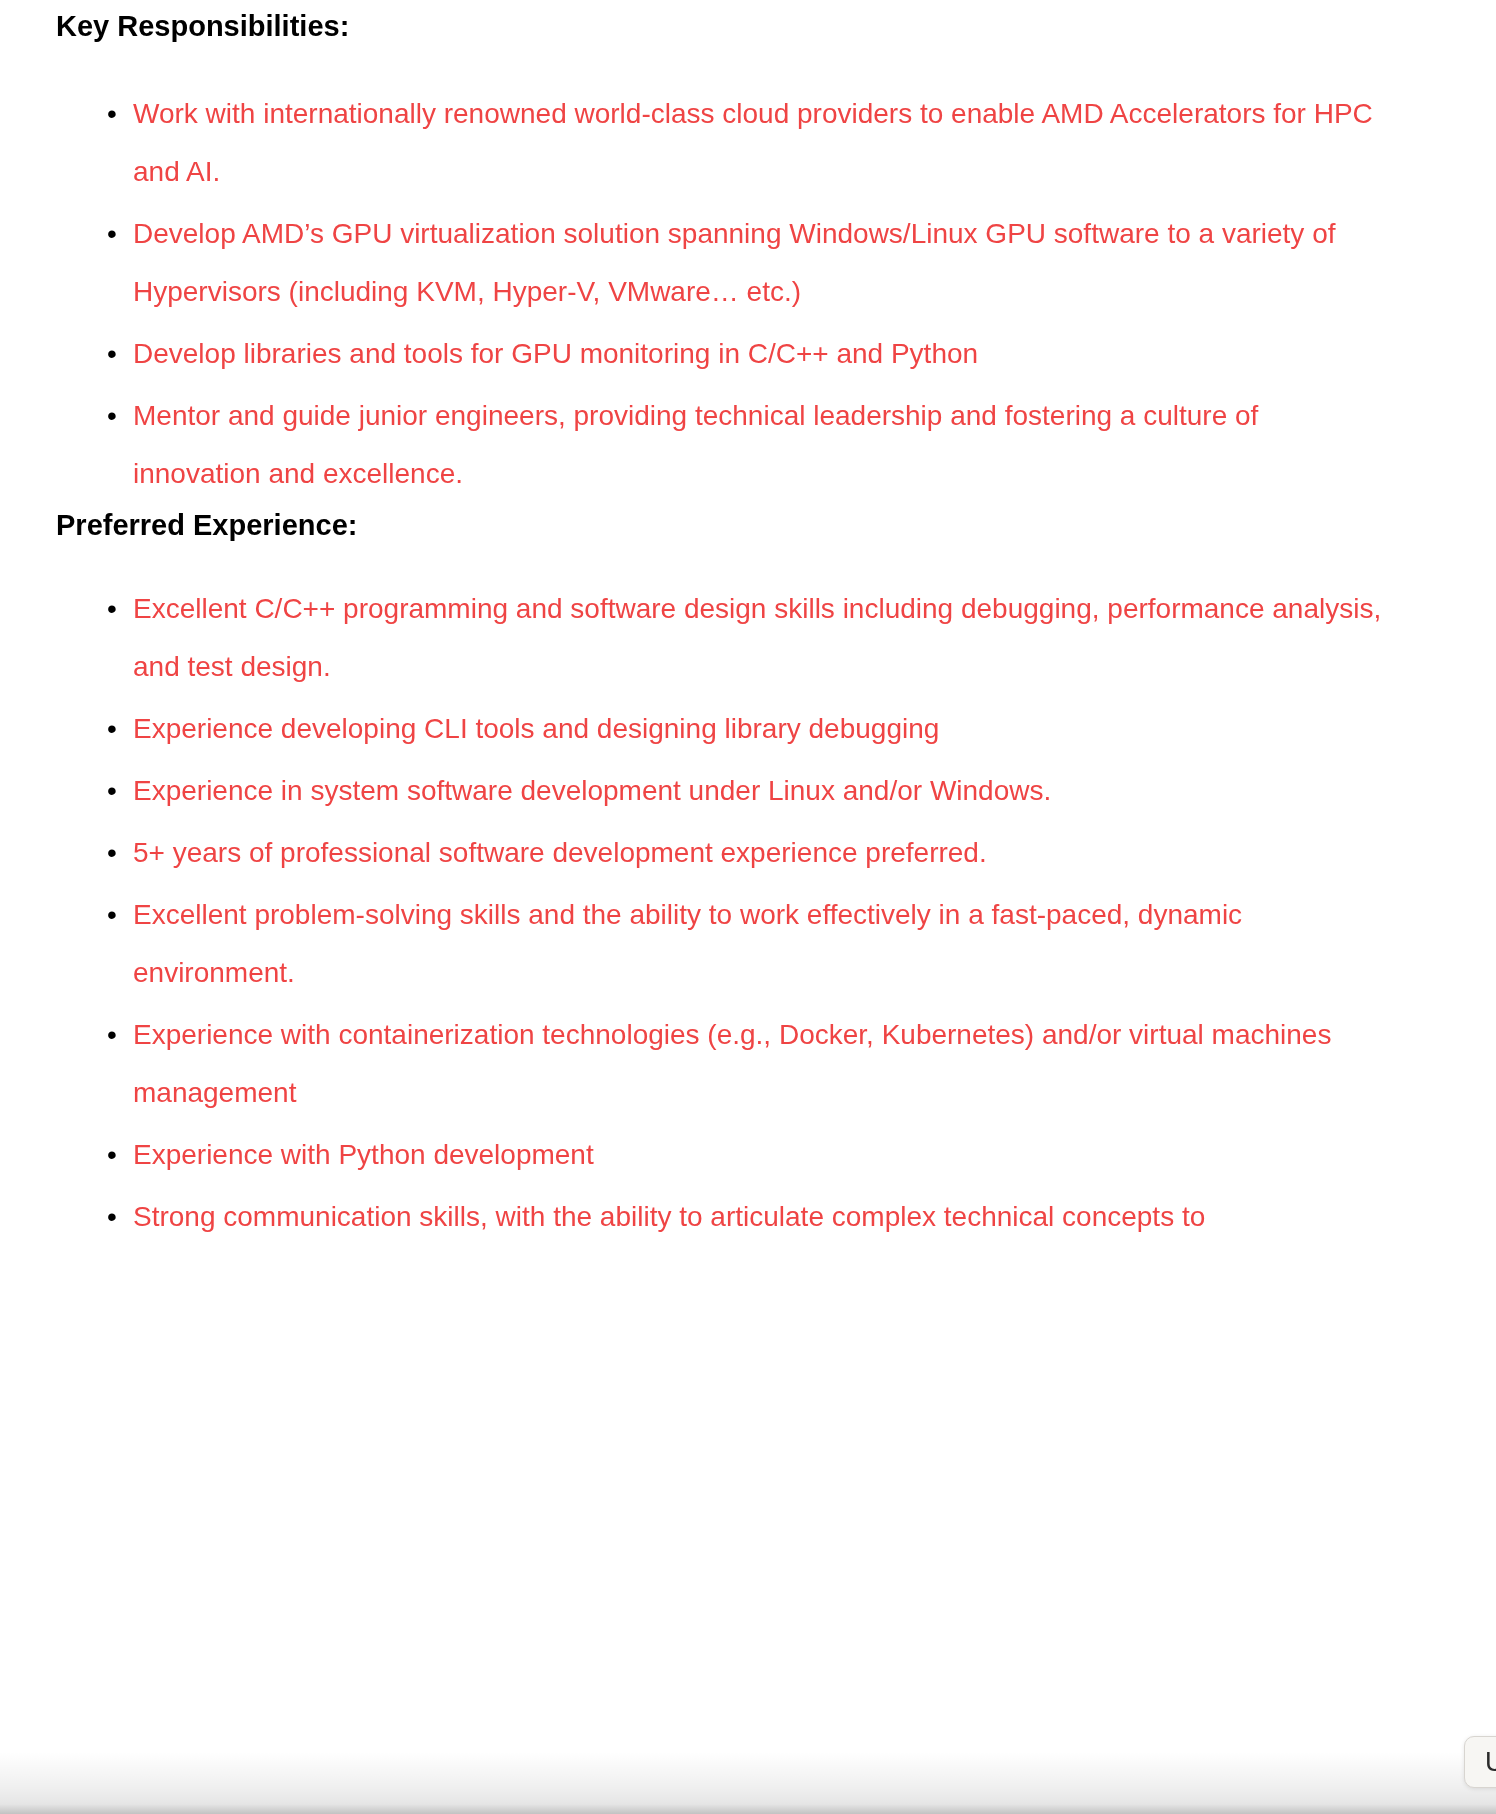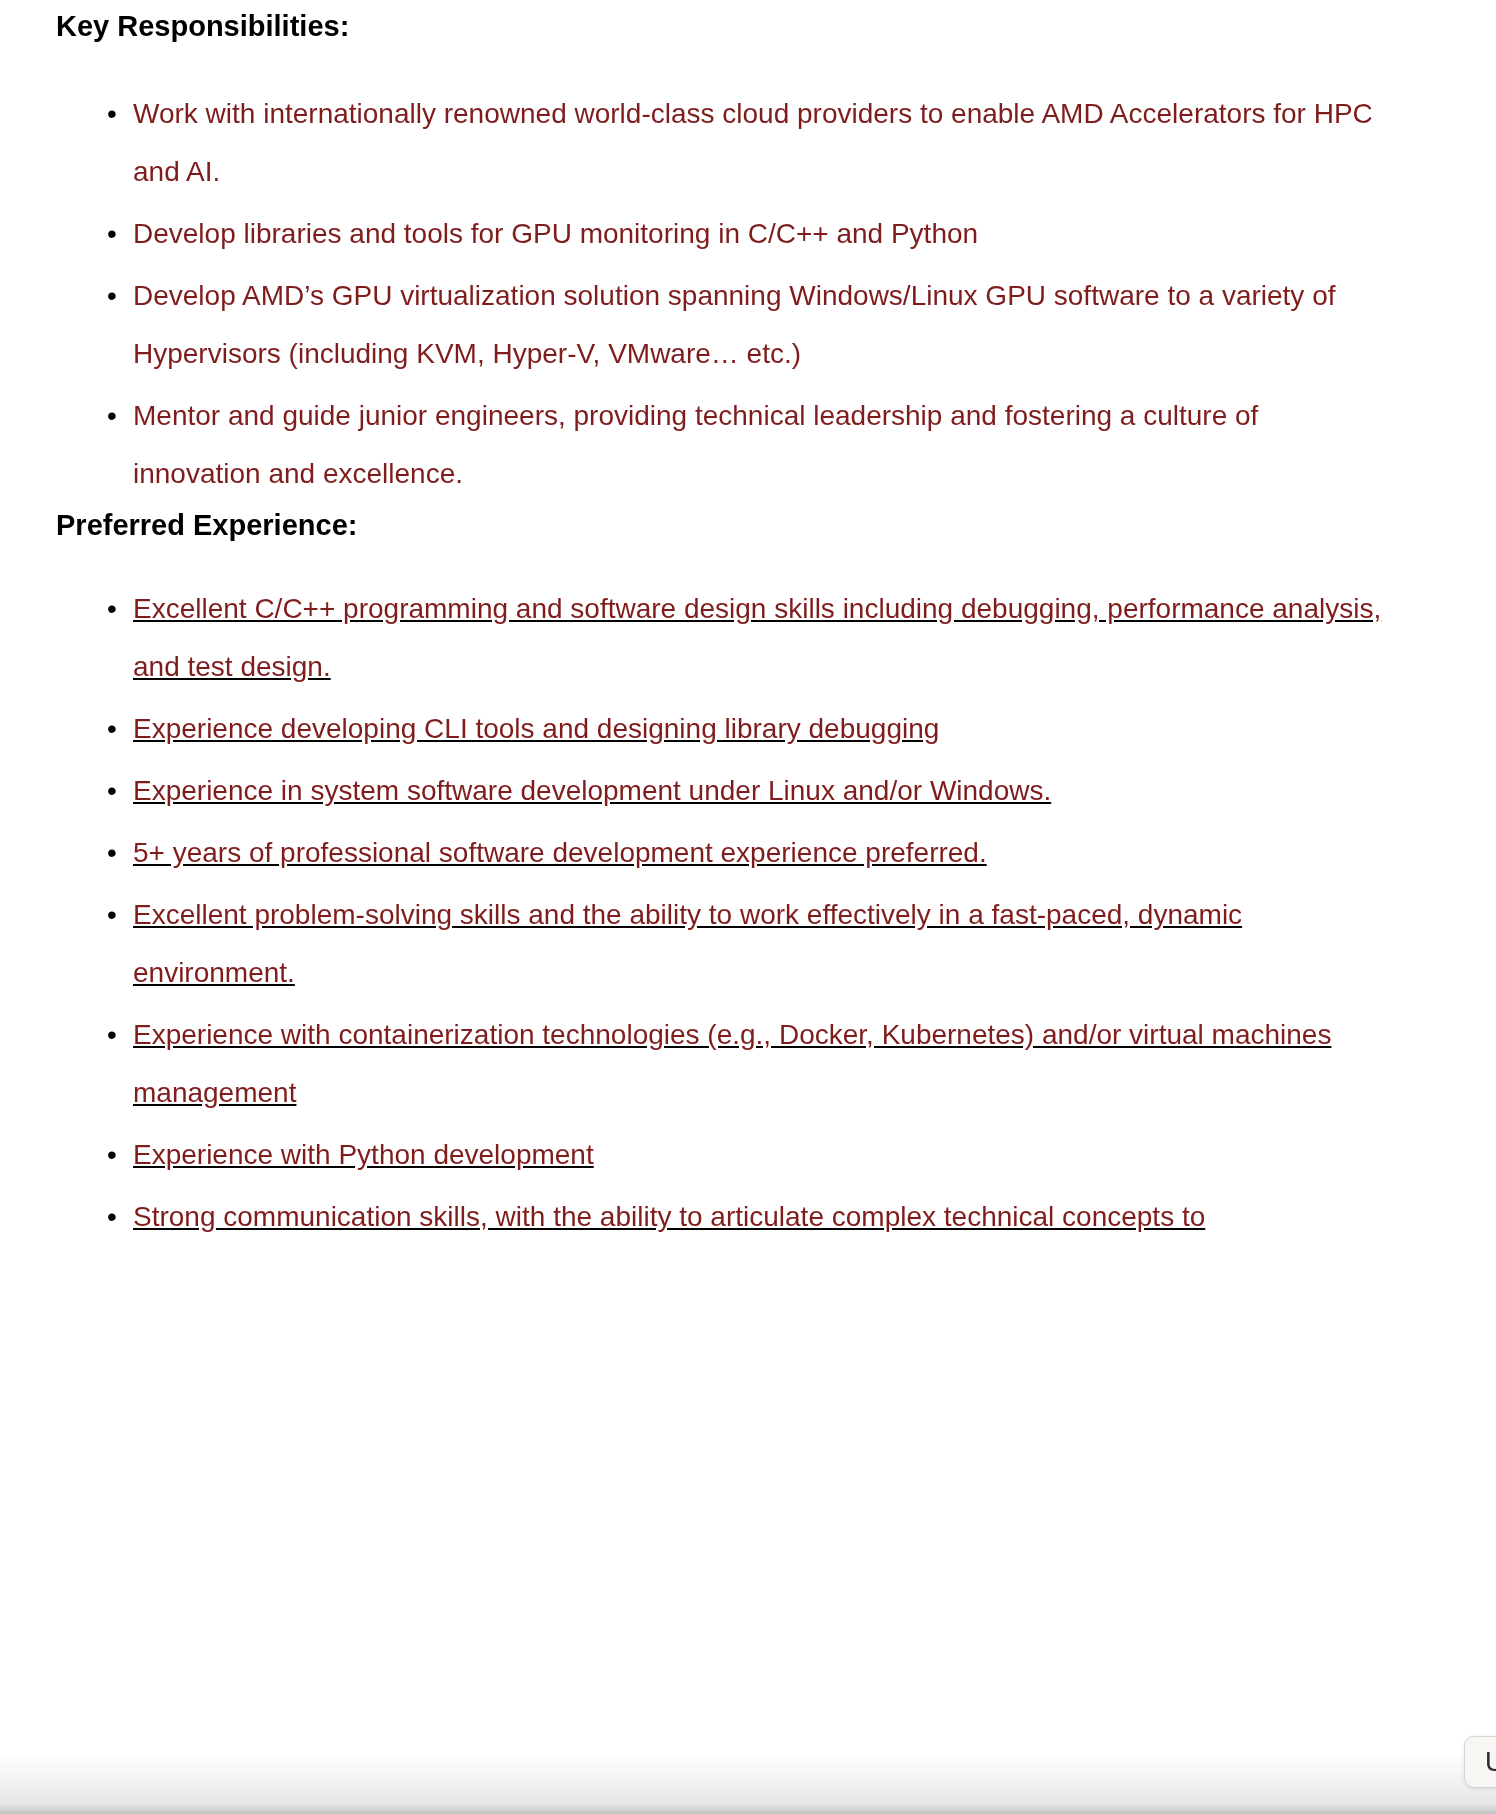--- a/index.html
+++ b/index.html
@@ -30,27 +30,27 @@
   h3.heading-key { margin-top: 8px; }
   h3.heading-preferred { }
   ul.bullet-list {
     list-style: none;
     margin: 0;
     padding: 0 0 0 133px;
     width: 1252px;
     box-sizing: content-box;
   }
   ul.list-key { margin-top: 41px; }
-  ul.list-preferred { margin-top: 37px; text-decoration: underline; }
+  ul.list-preferred { margin-top: 37px; }
   ul.bullet-list li {
     position: relative;
     font-size: 28px;
     line-height: 58px;
     margin: 0 0 4px 0;
-    color: #7f1d1d;
+    color: #ef4444;
   }
   ul.bullet-list li::before {
     content: "\2022";
     position: absolute;
     left: -26px;
     top: 0;
     font-size: 28px;
     line-height: 58px;
     color: #000000;
   }
@@ -93,22 +93,22 @@
 </style>
 </head>
 <body>
 
 <div class="doc">
 
   <h3 class="section-heading heading-key">Key Responsibilities:</h3>
 
   <ul class="bullet-list list-key">
       <li>Work with internationally renowned world-class cloud providers to enable AMD Accelerators for HPC and AI.</li>
+      <li>Develop AMD’s GPU virtualization solution spanning Windows/Linux GPU software to a variety of Hypervisors (including KVM, Hyper-V, VMware… etc.)</li>
       <li>Develop libraries and tools for GPU monitoring in C/C++ and Python</li>
-      <li>Develop AMD’s GPU virtualization solution spanning Windows/Linux GPU software to a variety of Hypervisors (including KVM, Hyper-V, VMware… etc.)</li>
       <li>Mentor and guide junior engineers, providing technical leadership and fostering a culture of innovation and excellence.</li>
     </ul>
 
   <h3 class="section-heading heading-preferred">Preferred Experience:</h3>
 
   <ul class="bullet-list list-preferred">
       <li>Excellent C/C++ programming and software design skills including debugging, performance analysis, and test design.</li>
       <li>Experience developing CLI tools and designing library debugging</li>
       <li>Experience in system software development under Linux and/or Windows.</li>
       <li>5+ years of professional software development experience preferred.</li>

